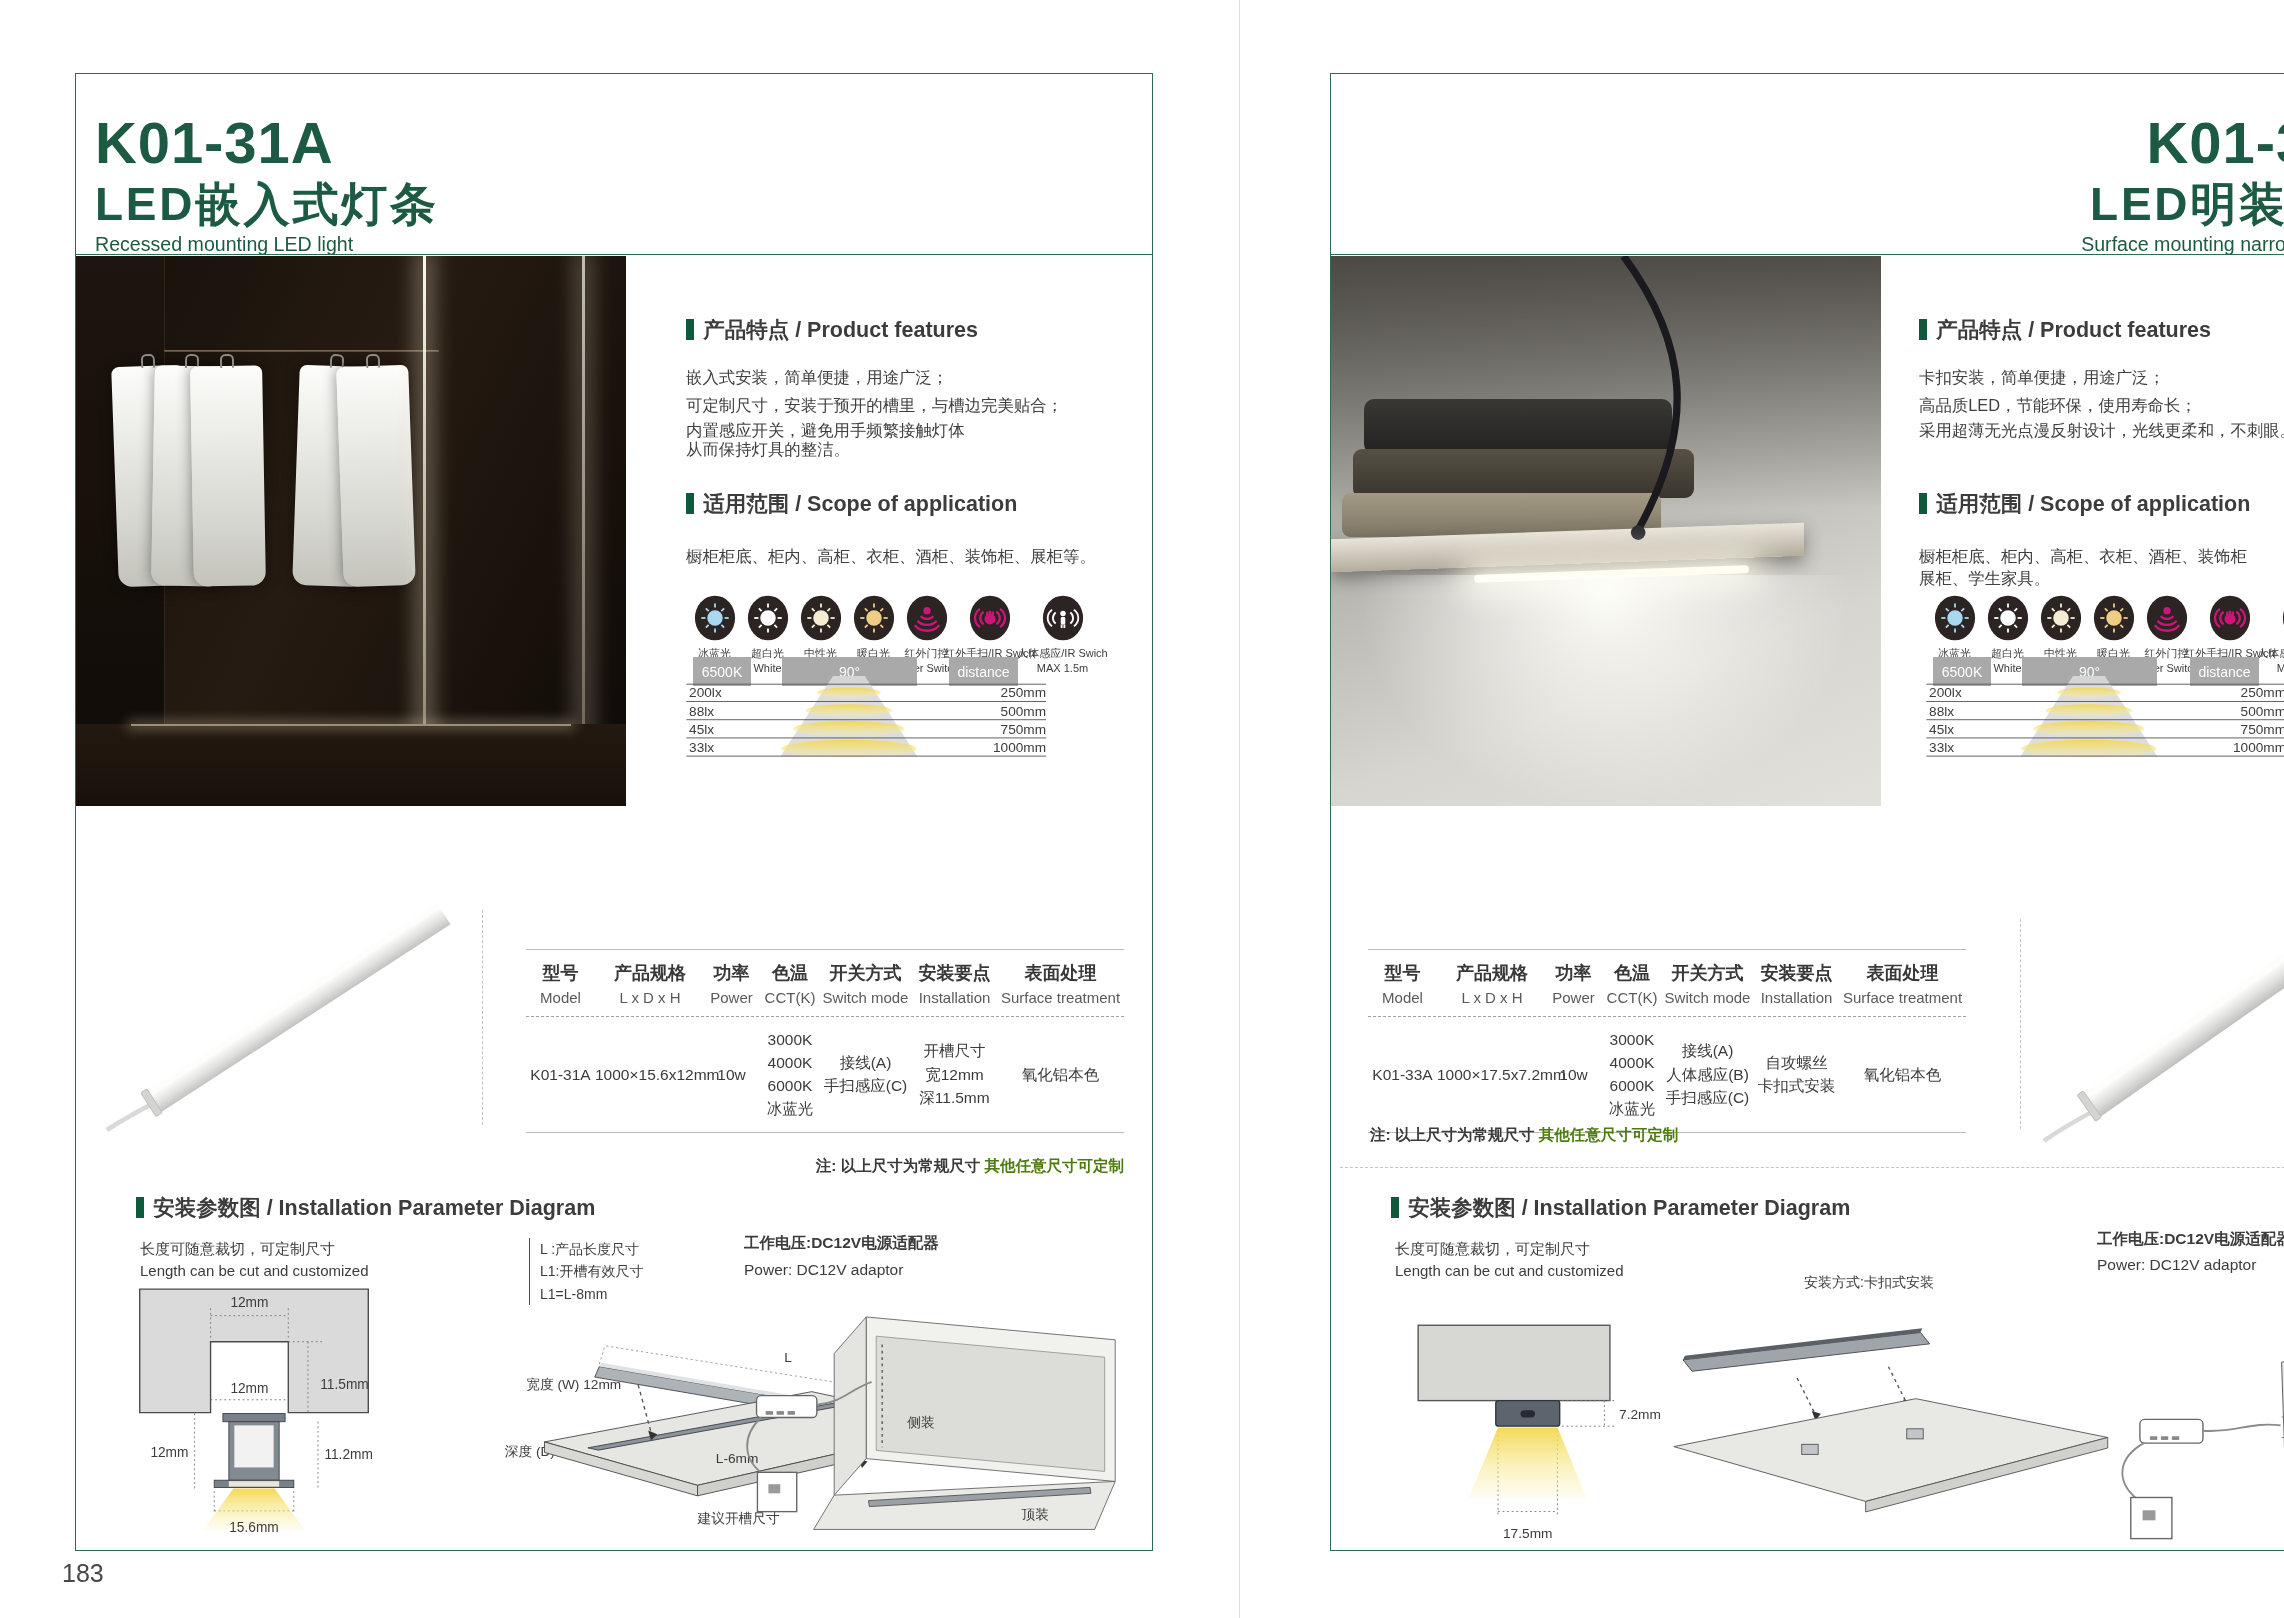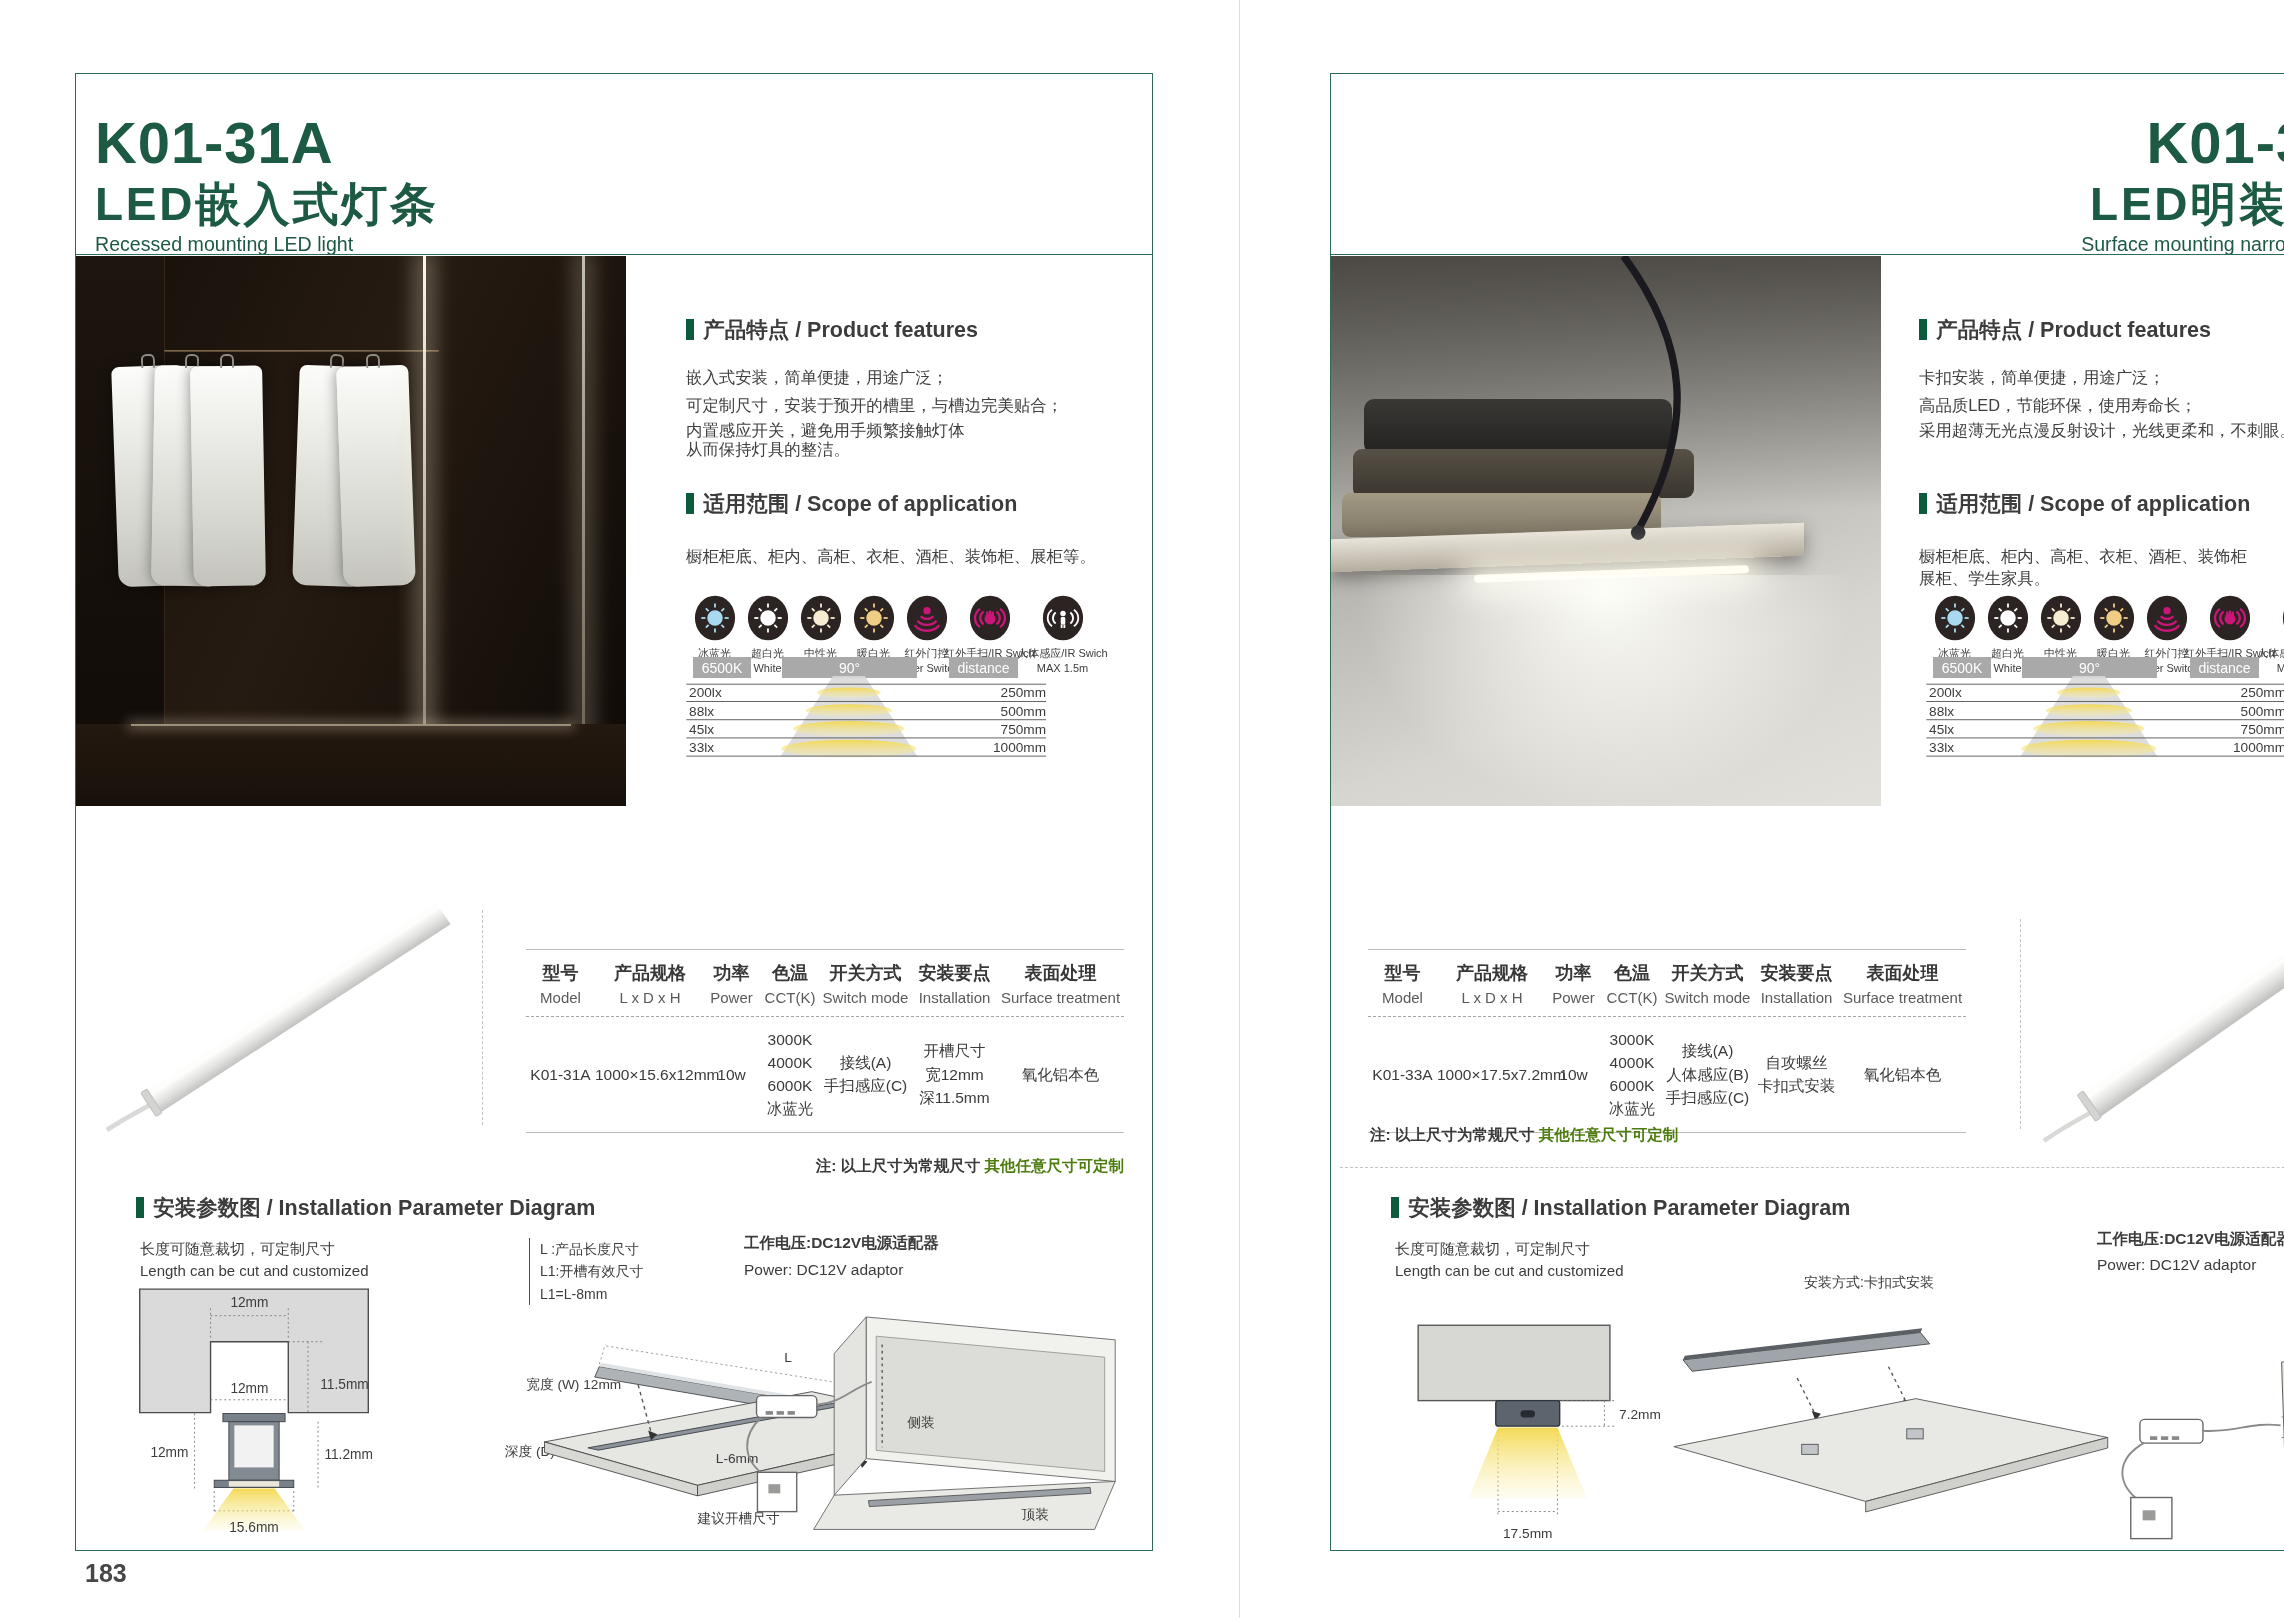--- a/index.html
+++ b/index.html
@@ -52,21 +52,21 @@
 
   
   .icons{position:absolute;left:612px;top:521px;display:flex;}
   .page-right .icons{left:597px;}
   .icon{width:53px;display:flex;flex-direction:column;align-items:center;flex:none;}
   .icon.wide{width:73px;}
   .icon svg{width:42px;height:46px;display:block;}
   .icon .lbl{margin-top:4.6px;font-size:11px;line-height:1.4;color:#3c3c3c;text-align:center;white-space:nowrap;}
 
   
-  .badge{position:absolute;height:21px;background:#a9a9a9;color:#fff;display:flex;align-items:center;justify-content:center;font-size:14px;top:583px;}
+  .badge{position:absolute;height:29px;background:#a9a9a9;color:#fff;display:flex;align-items:center;justify-content:center;font-size:14px;top:583px;}
   .b-cct{left:617px;width:58px;}
   .b-angle{left:706px;width:135px;}
   .b-dist{left:873px;width:69px;}
   .page-right .b-cct{left:602px}.page-right .b-angle{left:691px}.page-right .b-dist{left:859px}
 
   .lux{position:absolute;left:610px;top:602px;}
   .page-right .lux{left:595px;}
 
   
   .pphoto{position:absolute;left:18px;top:813px;}
@@ -103,21 +103,21 @@
   .power{position:absolute;font-size:15.5px;color:#3c3c3c;white-space:nowrap;}
   .pbold{font-weight:bold;}
   .page-left .power-cn{left:668px;top:1159px;}
   .page-left .power-en{left:668px;top:1187px;}
   .page-right .power-cn{left:766px;top:1155px;}
   .page-right .power-en{left:766px;top:1182px;}
   .mmethod{position:absolute;left:473px;top:1200px;font-size:14px;font-weight:normal;color:#3c3c3c;white-space:nowrap;}
   .dg{position:absolute;}
   .dg text{font-family:"Liberation Sans","DejaVu Sans",sans-serif;font-size:30px;fill:#3c3c3c;}
   .pageno{position:absolute;font-size:25px;color:#474747;}
-  .pn-l{left:85px;top:1559px;font-weight:bold;}
+  .pn-l{left:62px;top:1559px;}
 </style>
 </head>
 <body>
 
 <div class="canvas">
   <div class="gutter"></div>
 
   <section class="page page-left">
     <div class="hdr">
       <div class="model">K01-31A</div>

